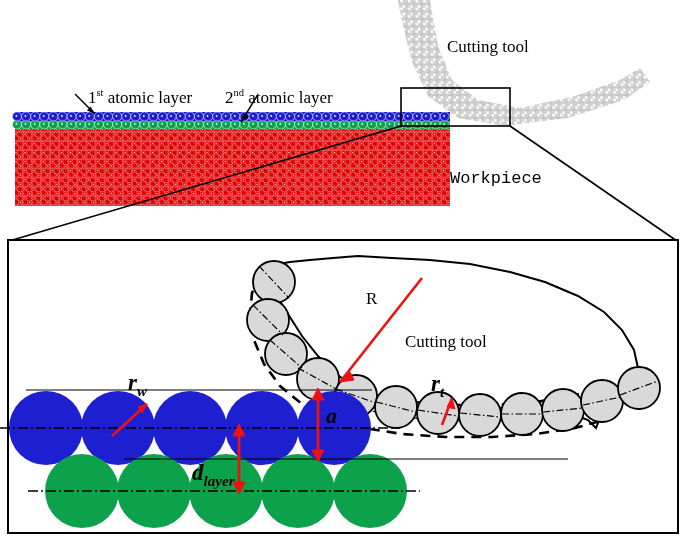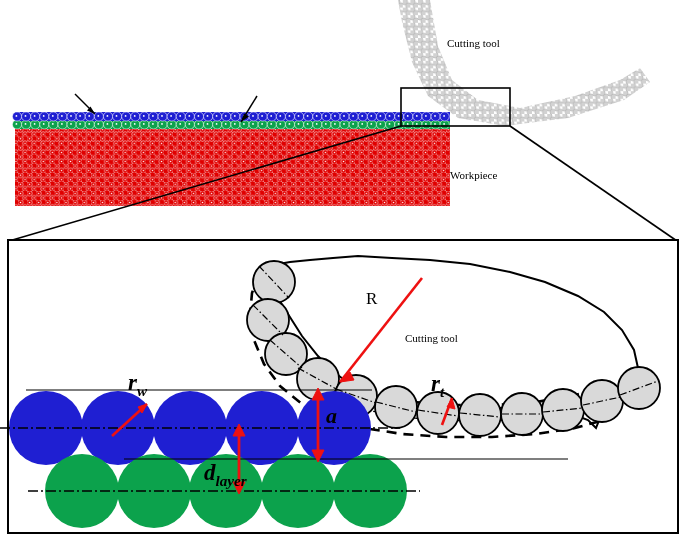--- a/index.html
+++ b/index.html
@@ -4,21 +4,21 @@
 <style>
   html,body{margin:0;padding:0;background:#ffffff;}
   body{
     width:685px;height:537px;position:relative;overflow:hidden;
     font-family:"Liberation Serif","DejaVu Serif",serif;
     color:#000;
   }
   #stage{position:absolute;left:0;top:0;width:685px;height:537px;}
   svg.layer{position:absolute;left:0;top:0;width:685px;height:537px;overflow:visible;}
   .lbl{position:absolute;white-space:nowrap;line-height:1;}
-  .lbl-plain{font-size:11px;}
+  .lbl-plain{font-size:17px;}
   .lbl-sym{font-size:23px;font-style:italic;font-weight:bold;}
   .lbl-sym sub{font-size:0.66em;font-style:italic;font-weight:bold;}
   .lbl-R{font-size:17px;font-style:normal;}
   sup{font-size:0.62em;vertical-align:super;}
 </style>
 </head>
 <body>
 
 <div id="stage">
 
@@ -373,39 +373,45 @@
       <line x1="318" y1="395" x2="318" y2="455" stroke-width="2.8"></line>
       <polygon points="318,388 312,400 324,400"></polygon>
       <polygon points="318,462 312,450 324,450"></polygon>
 
       <line x1="239" y1="432" x2="239" y2="486" stroke-width="2.8"></line>
       <polygon points="239,424 233,436 245,436"></polygon>
       <polygon points="239,494 233,482 245,482"></polygon>
     </g>
   </svg>
 
-
+  <div class="lbl lbl-plain" style="left:88px;top:88px;">
+    <span>1</span><sup>st</sup><span> atomic layer</span>
+  </div>
+
+  <div class="lbl lbl-plain" style="left:225px;top:88px;">
+    <span>2</span><sup>nd</sup><span> atomic layer</span>
+  </div>
 
   <div class="lbl lbl-plain" style="left:447px;top:38px;">Cutting tool</div>
 
-  <div class="lbl lbl-plain" style="left:450px;top:170px;">Workpiece</div>
+  <div class="lbl lbl-plain" style="left:450px;top:170px;font-family:Liberation Mono, monospace;">Workpiece</div>
 
   <div class="lbl lbl-plain" style="left:405px;top:333px;">Cutting tool</div>
 
   <div class="lbl lbl-R" style="left:366px;top:290px;">R</div>
 
   <div class="lbl lbl-sym" style="left:431px;top:372px;">
     <span>r</span><sub>t</sub>
   </div>
 
   <div class="lbl lbl-sym" style="left:128px;top:371px;">
     <span>r</span><sub>w</sub>
   </div>
 
   <div class="lbl lbl-sym" style="left:326px;top:405px;font-size:22px;">
     <span>a</span>
   </div>
 
-  <div class="lbl lbl-sym" style="left:192px;top:461px;margin-left:12px;">
+  <div class="lbl lbl-sym" style="left:192px;top:461px;">
     <span>d</span><sub>layer</sub>
   </div>
 
 </div>
 
 </body></html>

